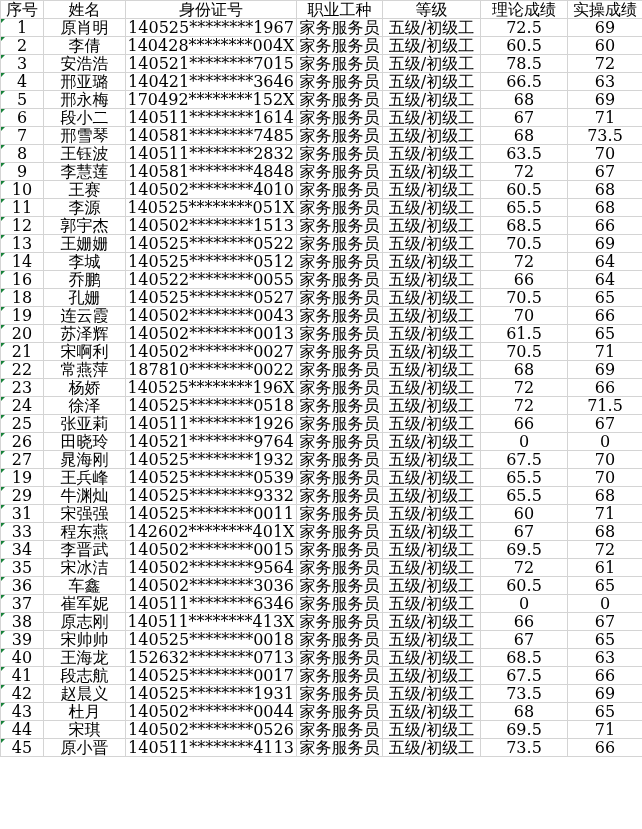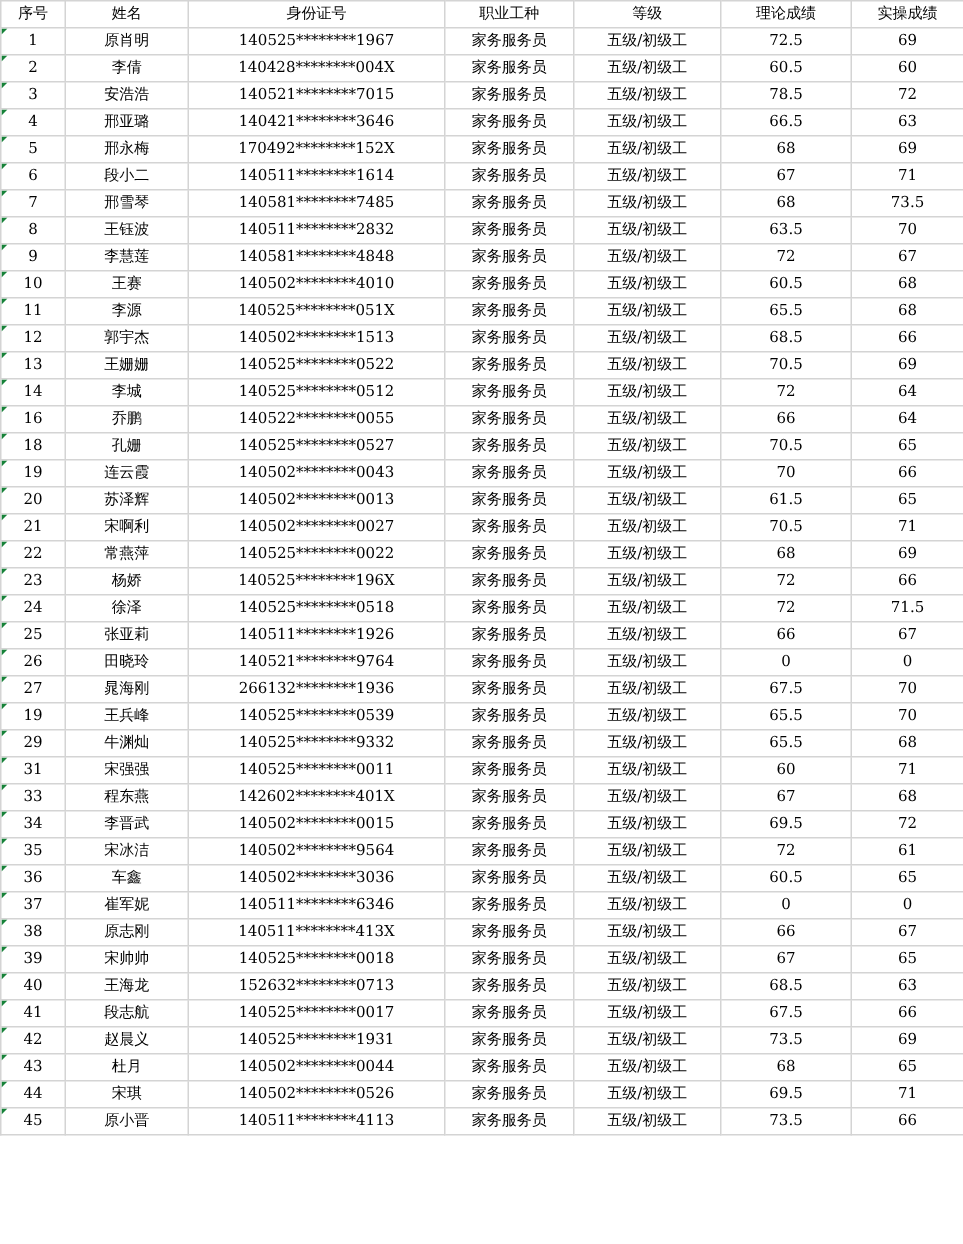--- a/index.html
+++ b/index.html
@@ -11,21 +11,21 @@
     width: 642px;
     height: 829px;
     overflow: hidden;
     background: #ffffff;
   }
   table.grid {
     border-collapse: collapse;
     table-layout: fixed;
     width: 642px;
     font-family: "DejaVu Serif", "Liberation Serif", serif;
-    font-size: 10px;
+    font-size: 16px;
     color: #000000;
   }
   table.grid th, table.grid td {
     border: 1px solid #d4d4d4;
     height: 17px;
     line-height: 17px;
     padding: 0;
     margin: 0;
     text-align: center;
     vertical-align: middle;
@@ -237,21 +237,21 @@
           <td>宋啊利</td>
           <td>140502********0027</td>
           <td>家务服务员</td>
           <td>五级/初级工</td>
           <td>70.5</td>
           <td>71</td>
         </tr>
         <tr>
           <td><span class="tri"></span><span>22</span></td>
           <td>常燕萍</td>
-          <td>140525********0022</td>
+          <td>187810********0022</td>
           <td>家务服务员</td>
           <td>五级/初级工</td>
           <td>68</td>
           <td>69</td>
         </tr>
         <tr>
           <td><span class="tri"></span><span>23</span></td>
           <td>杨娇</td>
           <td>140525********196X</td>
           <td>家务服务员</td>
@@ -282,21 +282,21 @@
           <td>田晓玲</td>
           <td>140521********9764</td>
           <td>家务服务员</td>
           <td>五级/初级工</td>
           <td>0</td>
           <td>0</td>
         </tr>
         <tr>
           <td><span class="tri"></span><span>27</span></td>
           <td>晁海刚</td>
-          <td>266132********1936</td>
+          <td>140525********1932</td>
           <td>家务服务员</td>
           <td>五级/初级工</td>
           <td>67.5</td>
           <td>70</td>
         </tr>
         <tr>
           <td><span class="tri"></span><span>19</span></td>
           <td>王兵峰</td>
           <td>140525********0539</td>
           <td>家务服务员</td>

